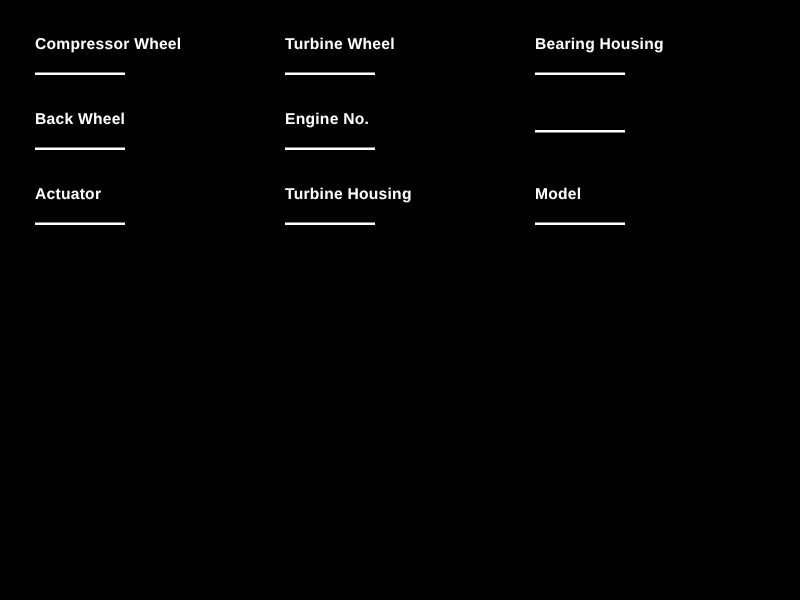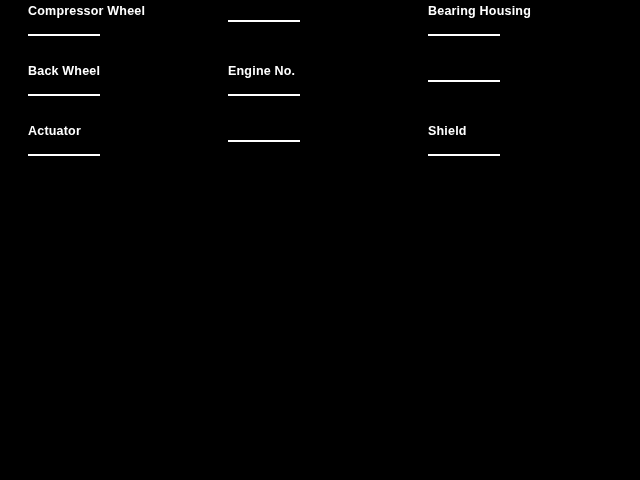--- a/index.html
+++ b/index.html
@@ -14,21 +14,21 @@
     font-family: "Liberation Sans", sans-serif;
   }
   .screen {
     position: relative;
     width: 640px;
     height: 480px;
     background: #000000;
   }
   .form-grid {
     position: absolute;
-    top: 4px;
+    top: 28px;
     left: 28px;
     width: 584px;
     display: grid;
     grid-template-columns: 200px 200px 184px;
     grid-auto-rows: 60px;
   }
   .field {
     display: block;
   }
   .field-label {
@@ -54,20 +54,21 @@
 <div class="screen">
 
   <div class="form-grid">
 
     <div class="field">
       <span class="field-label">Compressor Wheel</span>
       <span class="field-rule"></span>
     </div>
 
     <div class="field">
+      <span class="field-label">Turbine Wheel</span>
       <span class="field-rule"></span>
     </div>
 
 
     <div class="field">
       <span class="field-label">Bearing Housing</span>
       <span class="field-rule"></span>
     </div>
 
     <div class="field">
@@ -85,23 +86,24 @@
     </div>
 
     <div class="field">
       <span class="field-label">Actuator</span>
       <span class="field-rule"></span>
     </div>
 
 
 
     <div class="field">
+      <span class="field-label">Turbine Housing</span>
       <span class="field-rule"></span>
     </div>
 
     <div class="field">
-      <span class="field-label">Shield</span>
+      <span class="field-label">Model</span>
       <span class="field-rule"></span>
     </div>
 
   </div>
 
 </div>
 
 </body></html>

